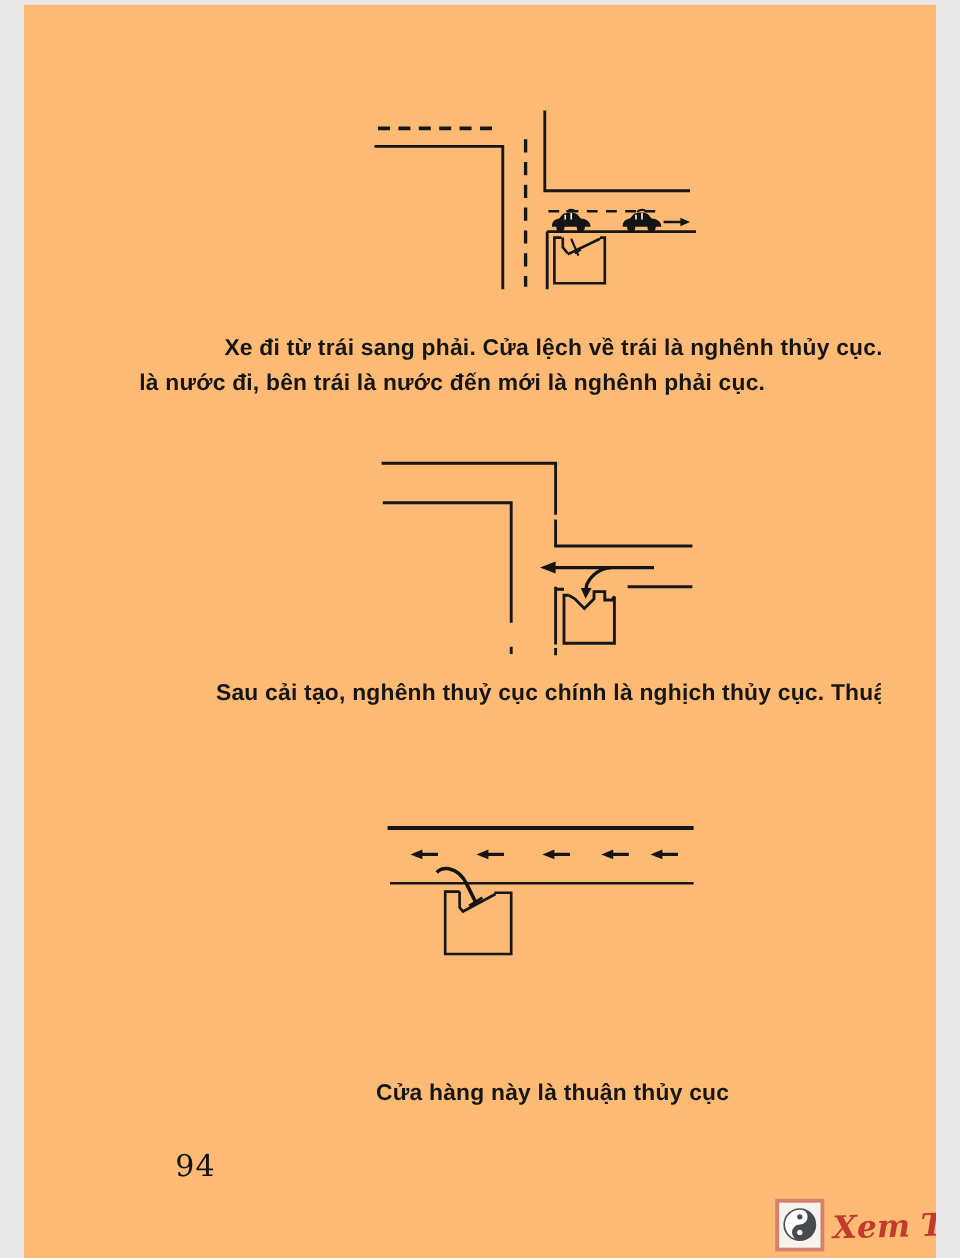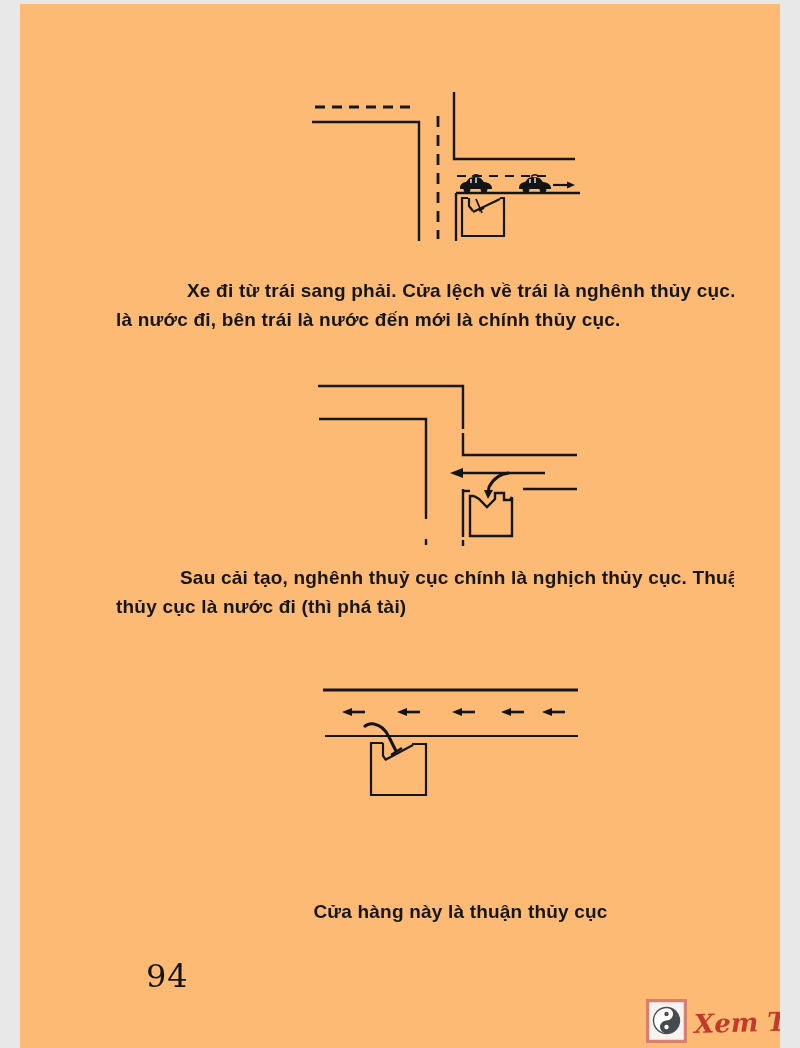--- a/index.html
+++ b/index.html
@@ -19,21 +19,21 @@
   .para .first2{text-indent:64px;}
   .para .lastln{text-align:left;text-align-last:left;}
   #para3{text-indent:71px;text-align:left;}
   
   .diagram{position:absolute;}
   .diagram svg{display:block;}
   
   .pagenum{
     position:absolute;left:126px;top:953px;
     font-family:"DejaVu Serif","Liberation Serif",serif;
-    font-size:32px;color:#141414;letter-spacing:1px;
+    font-size:25px;color:#141414;letter-spacing:1px;
   }
   .watermark{position:absolute;left:626px;top:995px;display:flex;align-items:center;}
   .wm-text{
     margin-left:7px;
     font-family:"DejaVu Serif","Liberation Serif",serif;
     font-style:italic;font-weight:bold;font-size:26px;
     color:#c23a2c;transform:rotate(-1.5deg);letter-spacing:0;
     white-space:nowrap;
   }
   .speck{position:absolute;background:#3a3a3a;border-radius:50%;}
@@ -85,21 +85,21 @@
         <path d="M183,111 H177 V149 H219 V111 H215"></path>
         <path d="M184,111 L184,119 L188,124"></path>
         <path d="M188,125 L215,112"></path>
         <path d="M191,112 L197,126 M194,124 L199,121" stroke-width="1.8"></path>
       </g>
     </svg>
   </div>
 
   <div class="para" style="top:272px;">
     <div class="ln first1">Xe đi từ trái sang phải. Cửa lệch về trái là nghênh thủy cục.</div>
-    <div class="ln lastln">là nước đi, bên trái là nước đến mới là chính thủy cục.</div>
+    <div class="ln lastln">là nước đi, bên trái là nước đến mới là nghênh phải cục.</div>
   </div>
 
   <div class="diagram" style="left:293px;top:378px;">
     <svg width="270" height="167" viewBox="0 0 270 167">
       <g stroke="#161616" fill="none" stroke-width="2.4">
 
         <path d="M5,4 H150 V47"></path>
         <path d="M150,51 V73 H264"></path>
 
         <path d="M6,37 H113 V137"></path>
@@ -120,21 +120,20 @@
 
       <g stroke="#161616" fill="none" stroke-width="2.4">
         <path d="M161,114 L157,114 L157,154 L199,154 L199,115"></path>
         <path d="M161,114 L166,117 L174,125 L182,117 L182,111 L191,111 L191,118 L197,118 L199,115"></path>
       </g>
     </svg>
   </div>
 
   <div class="para" style="top:559px;">
     <div class="ln first2">Sau cải tạo, nghênh thuỷ cục chính là nghịch thủy cục. Thuận</div>
-    <div class="ln lastln">thủy cục là nước đi (thì phá tài)</div>
   </div>
 
   <div class="diagram" style="left:298px;top:680px;">
     <svg width="265" height="122" viewBox="0 0 265 122">
       <g stroke="#161616" fill="none">
         <line x1="5" y1="6" x2="260" y2="6" stroke-width="3.2"></line>
         <line x1="7" y1="52" x2="260" y2="52" stroke-width="2.2"></line>
       </g>
 
       <g stroke="#141414" fill="#141414">

